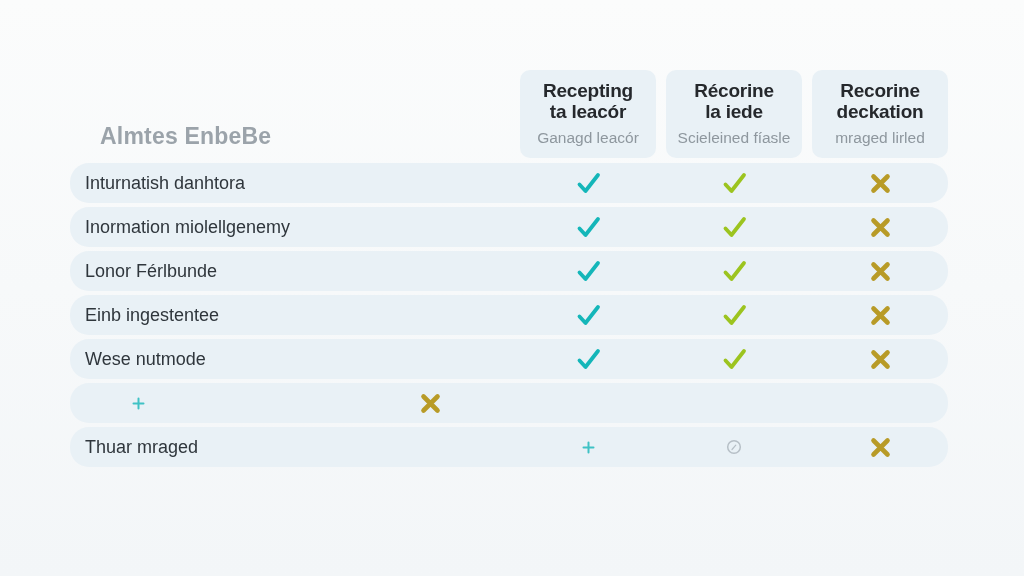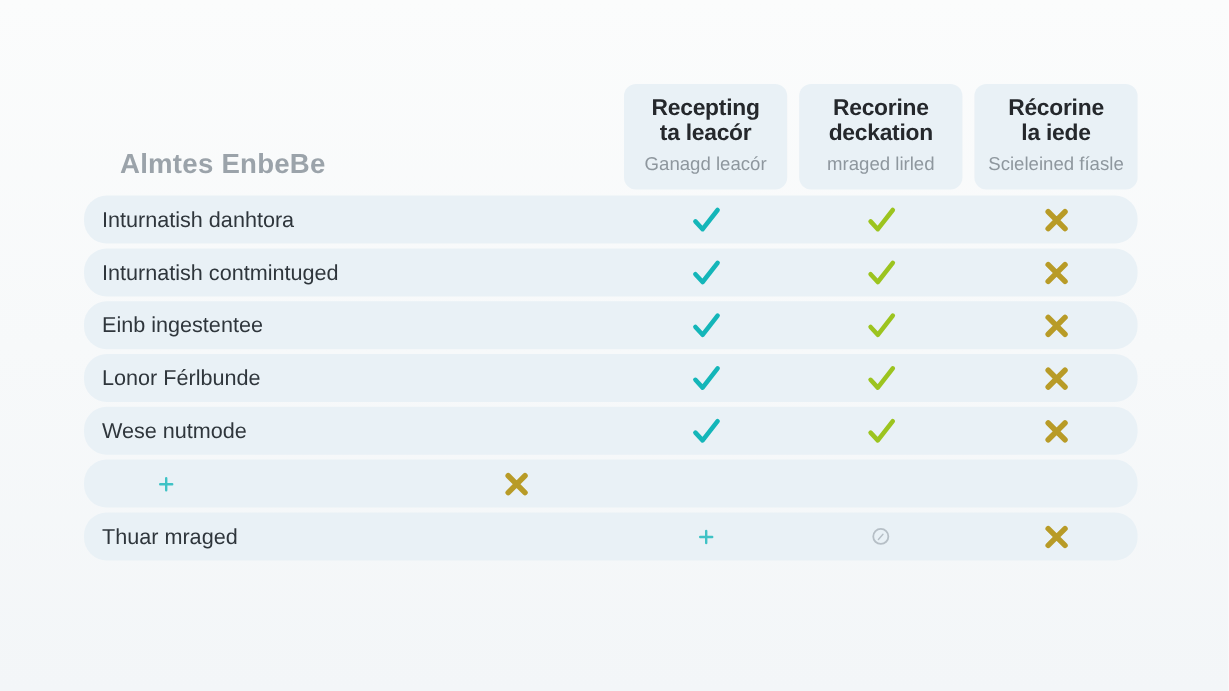--- a/index.html
+++ b/index.html
@@ -94,29 +94,29 @@
 
   <div class="page-title">Almtes EnbeBe</div>
 
   <div class="header-row">
     <div class="header-card">
       <div class="header-card-title">Recepting
 ta leacór</div>
       <div class="header-card-subtitle">Ganagd leacór</div>
     </div>
     <div class="header-card">
+      <div class="header-card-title">Récorine
+la iede</div>
+      <div class="header-card-subtitle">Scieleined fíasle</div>
+    </div>
+    <div class="header-card">
       <div class="header-card-title">Recorine
 deckation</div>
       <div class="header-card-subtitle">mraged lirled</div>
     </div>
-    <div class="header-card">
-      <div class="header-card-title">Récorine
-la iede</div>
-      <div class="header-card-subtitle">Scieleined fíasle</div>
-    </div>
   </div>
 
   <div class="table">
 
     <div class="row">
       <div class="row-label">Inturnatish danhtora</div>
       <div class="cell">
           <svg width="27" height="27" viewBox="0 0 27 27">
             <path d="M4.5 14.5 L10.5 21 L23 5" fill="none" stroke="var(--teal)" stroke-width="3.8" stroke-linecap="round" stroke-linejoin="round"></path>
           </svg>
@@ -127,59 +127,59 @@
           </svg>
         </div>
       <div class="cell">
           <svg width="23" height="23" viewBox="0 0 23 23">
             <path d="M4.5 4.5 L18.5 18.5 M18.5 4.5 L4.5 18.5" fill="none" stroke="var(--gold)" stroke-width="4.6" stroke-linecap="round"></path>
           </svg>
         </div>
     </div>
 
     <div class="row">
-      <div class="row-label">Inturnatish contmintuged</div>
+      <div class="row-label">Inormation miolellgenemy</div>
+      <div class="cell">
+          <svg width="27" height="27" viewBox="0 0 27 27">
+            <path d="M4.5 14.5 L10.5 21 L23 5" fill="none" stroke="var(--teal)" stroke-width="3.8" stroke-linecap="round" stroke-linejoin="round"></path>
+          </svg>
+        </div>
+      <div class="cell">
+          <svg width="27" height="27" viewBox="0 0 27 27">
+            <path d="M4.5 14.5 L10.5 21 L23 5" fill="none" stroke="var(--green)" stroke-width="3.8" stroke-linecap="round" stroke-linejoin="round"></path>
+          </svg>
+        </div>
+      <div class="cell">
+          <svg width="23" height="23" viewBox="0 0 23 23">
+            <path d="M4.5 4.5 L18.5 18.5 M18.5 4.5 L4.5 18.5" fill="none" stroke="var(--gold)" stroke-width="4.6" stroke-linecap="round"></path>
+          </svg>
+        </div>
+    </div>
+
+    <div class="row">
+      <div class="row-label">Lonor Férlbunde</div>
       <div class="cell">
           <svg width="27" height="27" viewBox="0 0 27 27">
             <path d="M4.5 14.5 L10.5 21 L23 5" fill="none" stroke="var(--teal)" stroke-width="3.8" stroke-linecap="round" stroke-linejoin="round"></path>
           </svg>
         </div>
       <div class="cell">
           <svg width="27" height="27" viewBox="0 0 27 27">
             <path d="M4.5 14.5 L10.5 21 L23 5" fill="none" stroke="var(--green)" stroke-width="3.8" stroke-linecap="round" stroke-linejoin="round"></path>
           </svg>
         </div>
       <div class="cell">
           <svg width="23" height="23" viewBox="0 0 23 23">
             <path d="M4.5 4.5 L18.5 18.5 M18.5 4.5 L4.5 18.5" fill="none" stroke="var(--gold)" stroke-width="4.6" stroke-linecap="round"></path>
           </svg>
         </div>
     </div>
 
     <div class="row">
       <div class="row-label">Einb ingestentee</div>
-      <div class="cell">
-          <svg width="27" height="27" viewBox="0 0 27 27">
-            <path d="M4.5 14.5 L10.5 21 L23 5" fill="none" stroke="var(--teal)" stroke-width="3.8" stroke-linecap="round" stroke-linejoin="round"></path>
-          </svg>
-        </div>
-      <div class="cell">
-          <svg width="27" height="27" viewBox="0 0 27 27">
-            <path d="M4.5 14.5 L10.5 21 L23 5" fill="none" stroke="var(--green)" stroke-width="3.8" stroke-linecap="round" stroke-linejoin="round"></path>
-          </svg>
-        </div>
-      <div class="cell">
-          <svg width="23" height="23" viewBox="0 0 23 23">
-            <path d="M4.5 4.5 L18.5 18.5 M18.5 4.5 L4.5 18.5" fill="none" stroke="var(--gold)" stroke-width="4.6" stroke-linecap="round"></path>
-          </svg>
-        </div>
-    </div>
-
-    <div class="row">
-      <div class="row-label">Lonor Férlbunde</div>
       <div class="cell">
           <svg width="27" height="27" viewBox="0 0 27 27">
             <path d="M4.5 14.5 L10.5 21 L23 5" fill="none" stroke="var(--teal)" stroke-width="3.8" stroke-linecap="round" stroke-linejoin="round"></path>
           </svg>
         </div>
       <div class="cell">
           <svg width="27" height="27" viewBox="0 0 27 27">
             <path d="M4.5 14.5 L10.5 21 L23 5" fill="none" stroke="var(--green)" stroke-width="3.8" stroke-linecap="round" stroke-linejoin="round"></path>
           </svg>
         </div>

